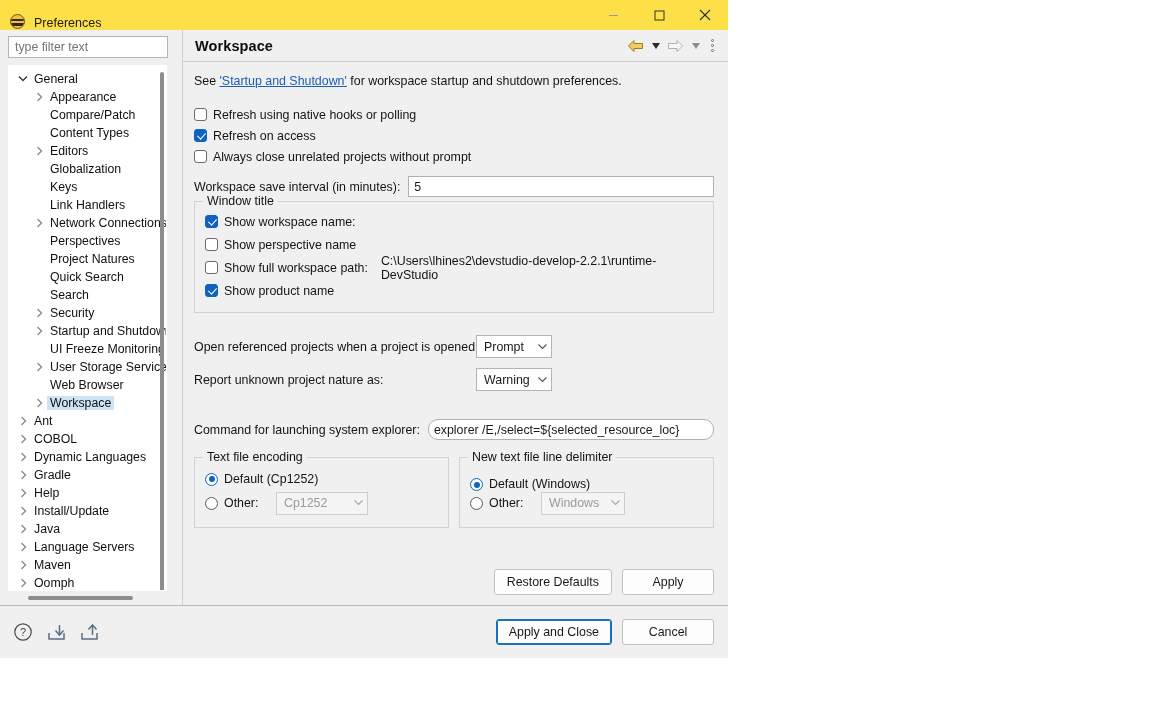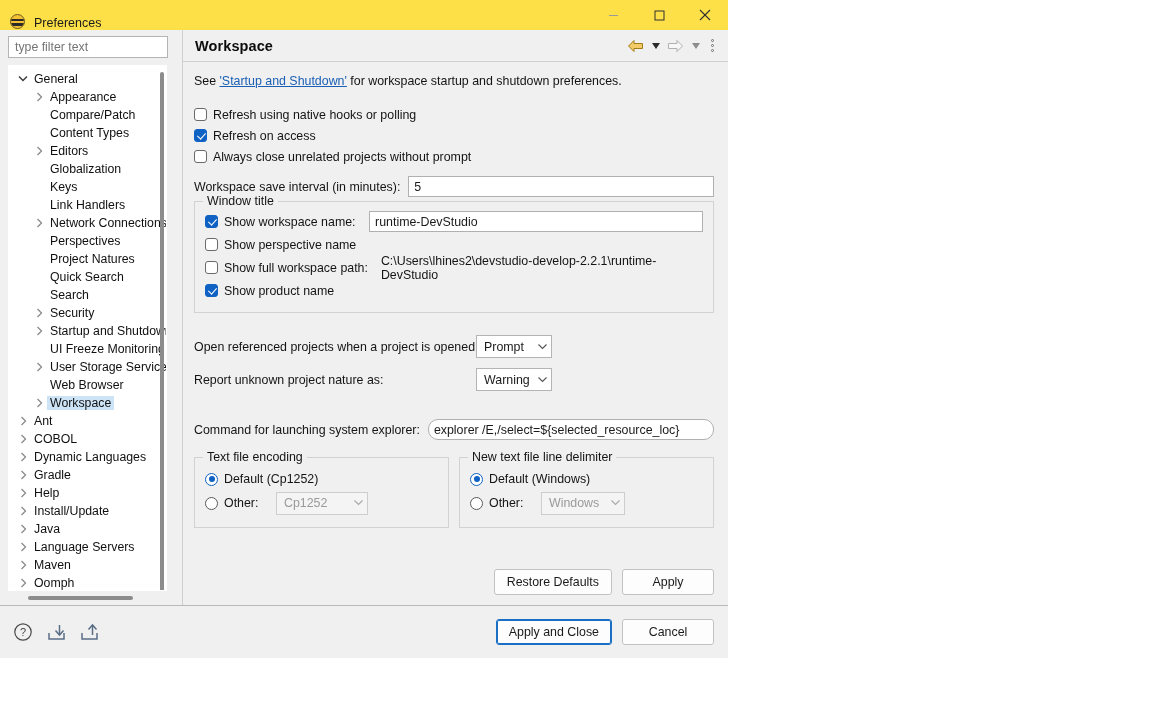--- a/index.html
+++ b/index.html
@@ -609,21 +609,20 @@
           <span class="field-label">Workspace save interval (in minutes):</span>
           <input class="txt" style="width: 310px; margin-left: 8px;" value="5">
         </div>
 
         <div class="group" style="margin-top:4px;">
           <div class="legend">Window title</div>
 
           <div class="cb-row" style="height:23px;">
             <span class="cb checked"></span>
             <span style="width:150px;">Show workspace name:</span>
-            <input class="txt" style="width: 345px;" value="runtime-DevStudio">
           </div>
 
           <div class="cb-row" style="height:23px;">
             <span class="cb"></span>
             <span>Show perspective name</span>
           </div>
 
           <div class="cb-row" style="height:23px;">
             <span class="cb"></span>
             <span style="width:162px;">Show full workspace path:</span>
@@ -682,21 +681,21 @@
                   <svg width="9" height="6" viewBox="0 0 9 6">
                       <path d="M0.5 0.5 L4.5 4.5 L8.5 0.5" fill="none" stroke="#a8a8a8" stroke-width="1.1"></path>
                     </svg>
                 </span>
               </div>
             </div>
           </div>
 
           <div class="group" style="margin-top:0; width:257px; padding:9px 10px 12px 10px;">
             <div class="legend">New text file line delimiter</div>
-            <div class="cb-row" style="height:24px;">
+            <div class="cb-row" style="height:24px;align-items:flex-end;">
               <span class="rb checked"></span>
               <span>Default (Windows)</span>
             </div>
             <div class="cb-row" style="height:24px;">
               <span class="rb"></span>
               <span style="width:52px;">Other:</span>
               <div class="combo disabled" style="width:84px;">
                 <span>Windows</span>
                 <span class="chev">
                   <svg width="9" height="6" viewBox="0 0 9 6">

